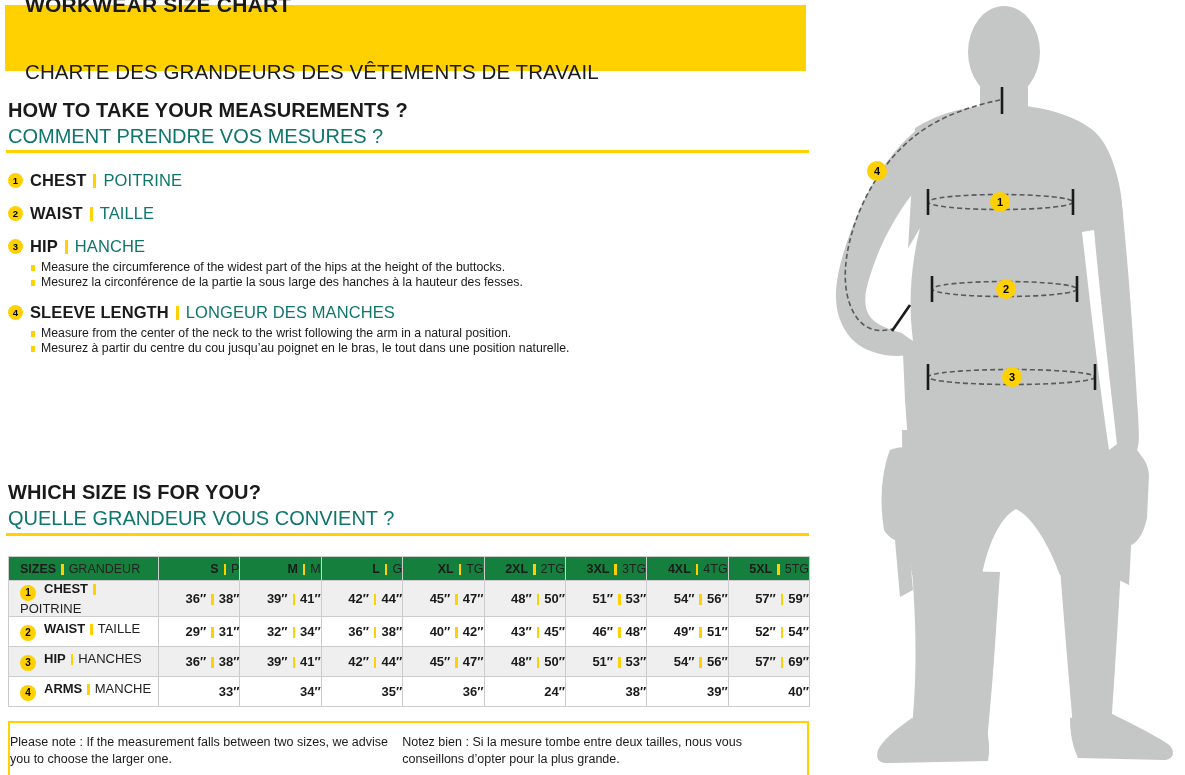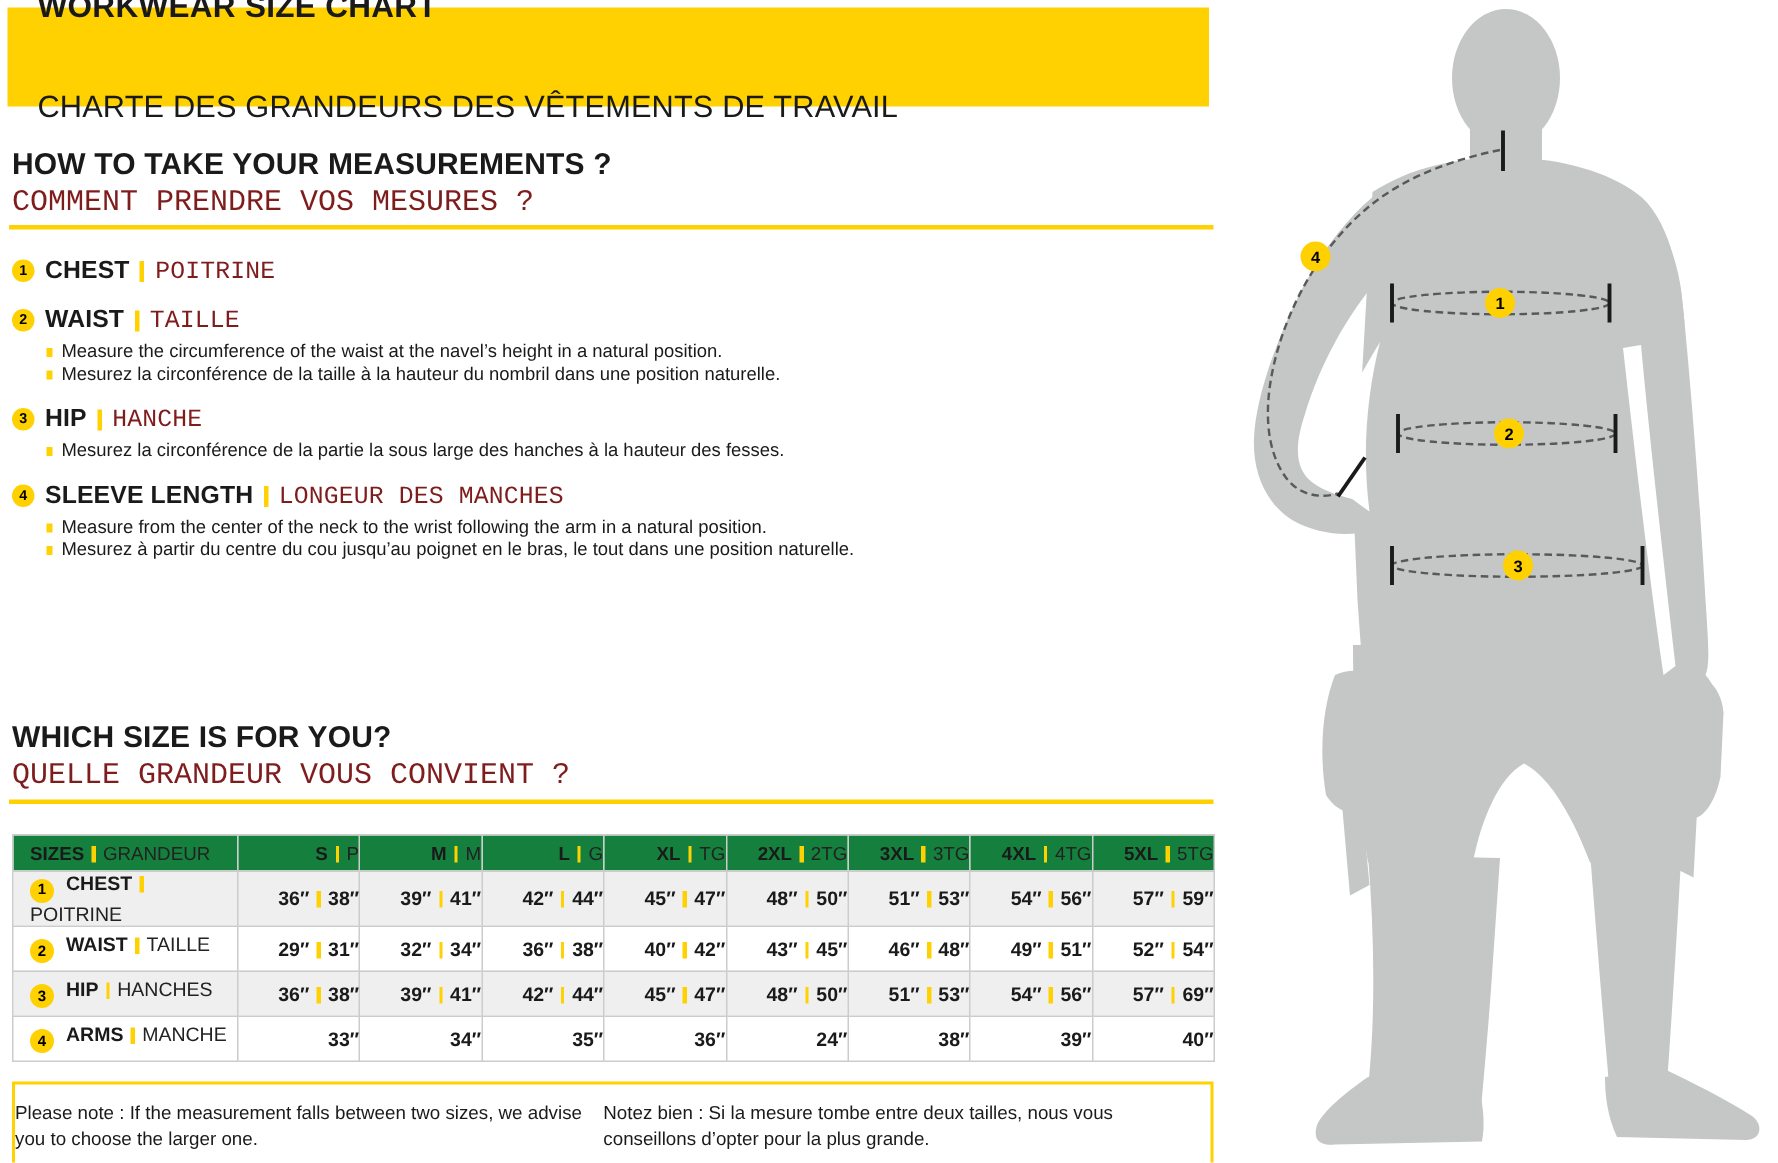--- a/index.html
+++ b/index.html
@@ -31,21 +31,21 @@
   #rule2{top:533px}
 
   
   #items{position:absolute;left:8px;top:166px;width:805px;}
   .item{margin-bottom:12px;}
   .item:first-child{margin-top:4px;}
   .item-head{display:flex;align-items:center;font-size:16.5px;font-weight:bold;height:21px;letter-spacing:.1px;}
   .num{display:inline-flex;width:15px;height:15px;border-radius:50%;background:var(--accent);color:#000;
     font-weight:bold;font-size:9.5px;align-items:center;justify-content:center;margin-right:7px;flex:none;}
   .pp{display:inline-block;width:3px;height:14px;background:var(--accent);margin:0 7px;flex:none;vertical-align:-2px;}
-  .fr{font-weight:normal;color:#7f1d1d;font-family:Liberation Mono, monospace;}
+  .fr{font-weight:normal;color:#0f766e;}
   .bullets{margin:3px 0 0 23px;}
   .bullet{font-size:12.3px;line-height:15px;display:flex;align-items:center;color:#1a1a1a;}
   .bullet::before{content:"";width:4px;height:6px;background:var(--accent);margin-right:6px;flex:none;}
 
   
   #table-wrap{position:absolute;left:8px;top:556px;width:802px;}
   table{border-collapse:collapse;width:802px;table-layout:fixed;}
   col.c0{width:150px}
   th,td{border:1px solid var(--border);text-align:right;padding:0;}
   thead th{height:23px;font-size:12.5px;font-weight:bold;background:#15803d;}
@@ -97,33 +97,30 @@
         <span class="fr">POITRINE</span>
       </div>
     </div>
     <div class="item">
       <div class="item-head">
         <span class="num">2</span>
         <span>WAIST</span>
         <span class="pp"></span>
         <span class="fr">TAILLE</span>
       </div>
-      <div class="bullets">
-        <div class="bullet">Measure the circumference of the waist at the navel’s height in a natural position.</div>
-        <div class="bullet">Mesurez la circonférence de la taille à la hauteur du nombril dans une position naturelle.</div>
-      </div>
     </div>
     <div class="item">
       <div class="item-head">
         <span class="num">3</span>
         <span>HIP</span>
         <span class="pp"></span>
         <span class="fr">HANCHE</span>
       </div>
       <div class="bullets">
+        <div class="bullet">Measure the circumference of the widest part of the hips at the height of the buttocks.</div>
         <div class="bullet">Mesurez la circonférence de la partie la sous large des hanches à la hauteur des fesses.</div>
       </div>
     </div>
     <div class="item">
       <div class="item-head">
         <span class="num">4</span>
         <span>SLEEVE LENGTH</span>
         <span class="pp"></span>
         <span class="fr">LONGEUR DES MANCHES</span>
       </div>

